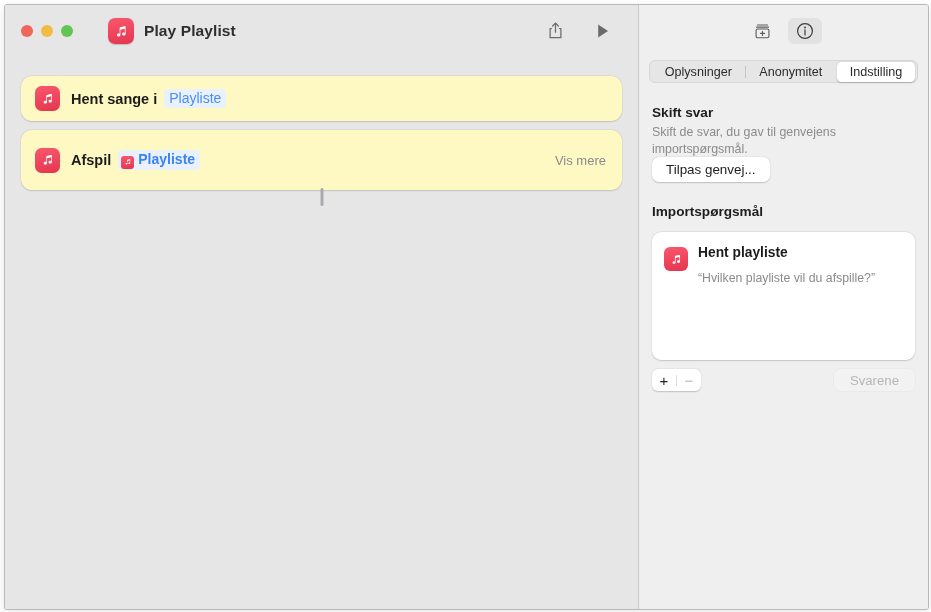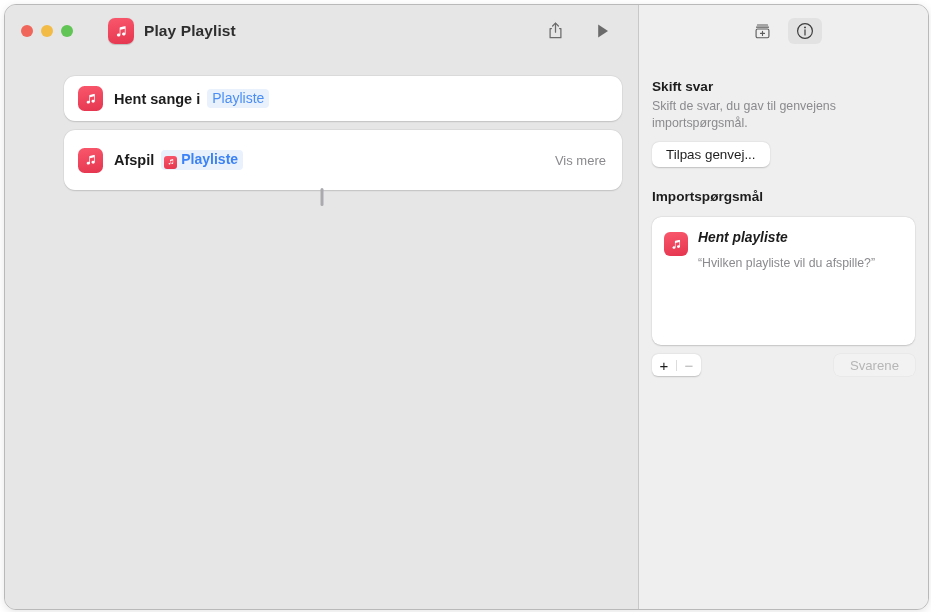--- a/index.html
+++ b/index.html
@@ -14,21 +14,21 @@
     -webkit-font-smoothing: antialiased;
     overflow: hidden;
   }
 
   .window {
     position: absolute;
     left: 4px;
     top: 4px;
     width: 923px;
     height: 604px;
-    border-radius: 12px;
+    border-radius: 3px;
     background: #e8e8e8;
     border: 1px solid #b9b9b9;
     box-shadow: 0 2px 8px rgba(0,0,0,0.10);
     overflow: hidden;
     display: flex;
     flex-direction: row;
   }
 
   
   .left-pane {
@@ -99,28 +99,27 @@
   }
   .tb-btn.share { margin-right: 18px; }
   .tb-btn.play  { margin-right: 6px; }
 
   
   .actions-area {
     position: relative;
     padding: 0 16px;
   }
   .card {
-    background: #ffffff;
+    background: #fef9c3;
     border-radius: 11px;
     box-shadow: 0 0.5px 1.5px rgba(0,0,0,0.14), 0 0 0 0.5px rgba(0,0,0,0.04);
     display: flex;
     align-items: center;
     box-sizing: border-box;
     padding: 0 16px 0 14px;
-    margin-left: 43px;
   }
   .card-1 { height: 45px; margin-top: 19px; }
   .card-2 { height: 60px; margin-top: 9px; }
 
   .card-icon {
     width: 25px;
     height: 25px;
     border-radius: 6.5px;
     background: linear-gradient(170deg, #f9576c 0%, #e5354f 100%);
     display: flex;
@@ -277,21 +276,21 @@
   }
 
   .pill-button {
     display: inline-block;
     background: #ffffff;
     border-radius: 7px;
     box-shadow: 0 0.5px 1.5px rgba(0,0,0,0.2);
     font-size: 13.4px;
     color: #1d1d1d;
     padding: 5px 14px;
-    margin-top: 11px;
+    margin-top: 0;
     cursor: default;
     white-space: nowrap;
   }
 
   .qcard {
     background: #ffffff;
     border-radius: 9px;
     box-shadow: 0 0.5px 1.5px rgba(0,0,0,0.16), 0 0 0 0.5px rgba(0,0,0,0.04);
     height: 128px;
     margin-top: 13px;
@@ -312,21 +311,20 @@
     justify-content: center;
     flex: 0 0 auto;
     margin-top: 3px;
   }
   .qtext { margin-left: 10px; }
   .qtitle {
     font-size: 13.8px;
     color: #1b1b1b;
     font-weight: 600;
     line-height: 17px;
-    font-style: italic;
   }
   .qsub {
     font-size: 12.3px;
     color: #8b8b8f;
     margin-top: 10px;
     line-height: 15px;
     white-space: nowrap;
   }
 
   .footer-row {
@@ -468,20 +466,27 @@
       </div>
       <div class="rt-btn selected">
         <svg width="18" height="18" viewBox="0 0 18 18" aria-hidden="true">
           <circle cx="9" cy="9" r="7.4" stroke="#3d3d3d" stroke-width="1.2" fill="none"></circle>
           <circle cx="9" cy="5.4" r="0.95" fill="#3d3d3d"></circle>
           <path d="M9 7.8v5.1" stroke="#3d3d3d" stroke-width="1.2" stroke-linecap="round" fill="none"></path>
         </svg>
       </div>
     </div>
 
+    <div class="segmented">
+      <div class="seg">Oplysninger</div>
+      <div class="seg-sep"></div>
+      <div class="seg">Anonymitet</div>
+      <div class="seg-sep hidden"></div>
+      <div class="seg active">Indstilling</div>
+    </div>
 
     <div class="panel-body">
 
       <div class="section-title">Skift svar</div>
       <div class="section-desc">Skift de svar, du gav til genvejens importspørgsmål.</div>
       <div class="pill-button">Tilpas genvej...</div>
 
       <div class="section-title">Importspørgsmål</div>
 
       <div class="qcard">

